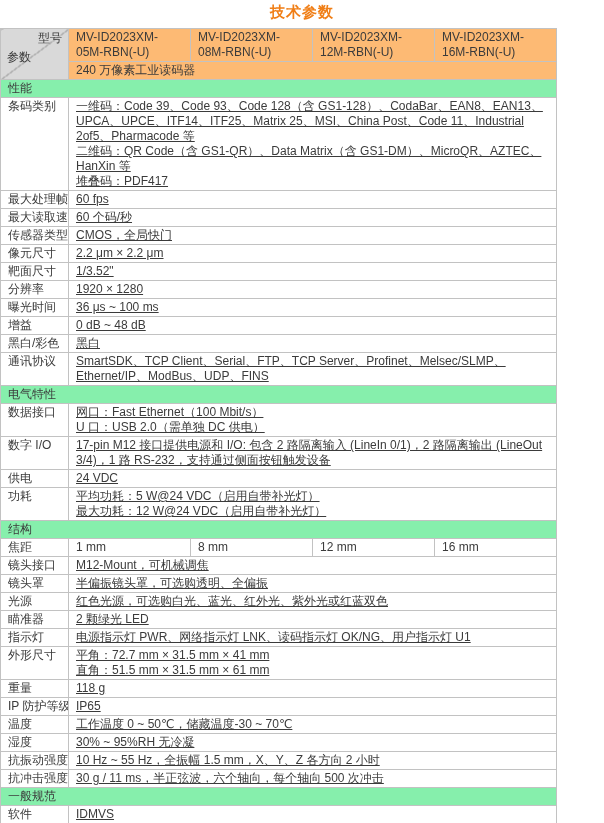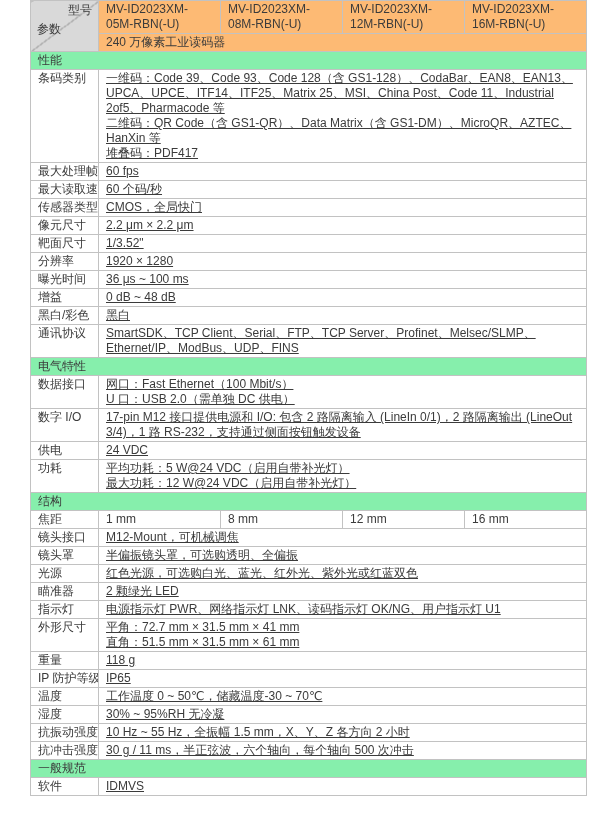--- a/index.html
+++ b/index.html
@@ -7,21 +7,21 @@
     width:604px;height:823px;background:#ffffff;
     font-family:"Liberation Sans","DejaVu Sans",sans-serif;
     color:#3b3b3b;overflow:hidden;
   }
   .page-title{
     margin:3px 0 6px 0;text-align:center;
     font-size:15px;font-weight:bold;color:#f07e16;letter-spacing:1px;
   }
   table.spec{
     table-layout:fixed;border-collapse:collapse;
-    width:556px;margin-left:30px;
+    width:556px;
   }
   table.spec th,table.spec td{
     border:1px solid #c2c2c2;
     font-size:12px;line-height:15px;
     padding:1px 7px;text-align:left;vertical-align:top;
     font-weight:normal;color:#3b3b3b;overflow:hidden;
   }
   thead th{background:#fdba74;padding:3px 7px;}
   th.corner{
     position:relative;padding:0;
@@ -40,20 +40,21 @@
     background:#86efac;
   }
   td.label-cell{white-space:nowrap;}
   td.value-cell div{margin:0;text-decoration:underline;}
 </style>
 </head>
 <body>
 
 <div class="page">
 
+  <div class="page-title">技术参数</div>
 
   <table class="spec">
     <colgroup>
       <col style="width:68px">
       <col style="width:122px">
       <col style="width:122px">
       <col style="width:122px">
       <col style="width:122px">
     </colgroup>
     <thead>

